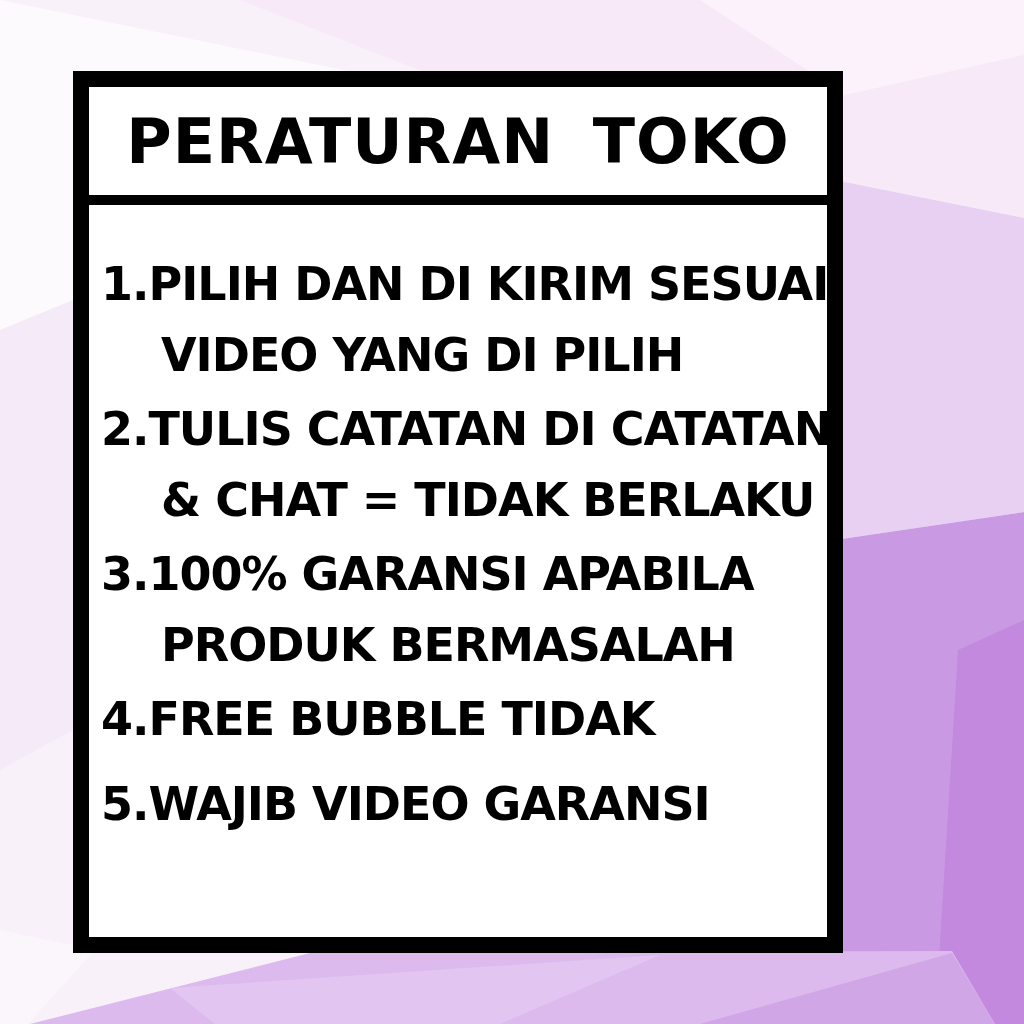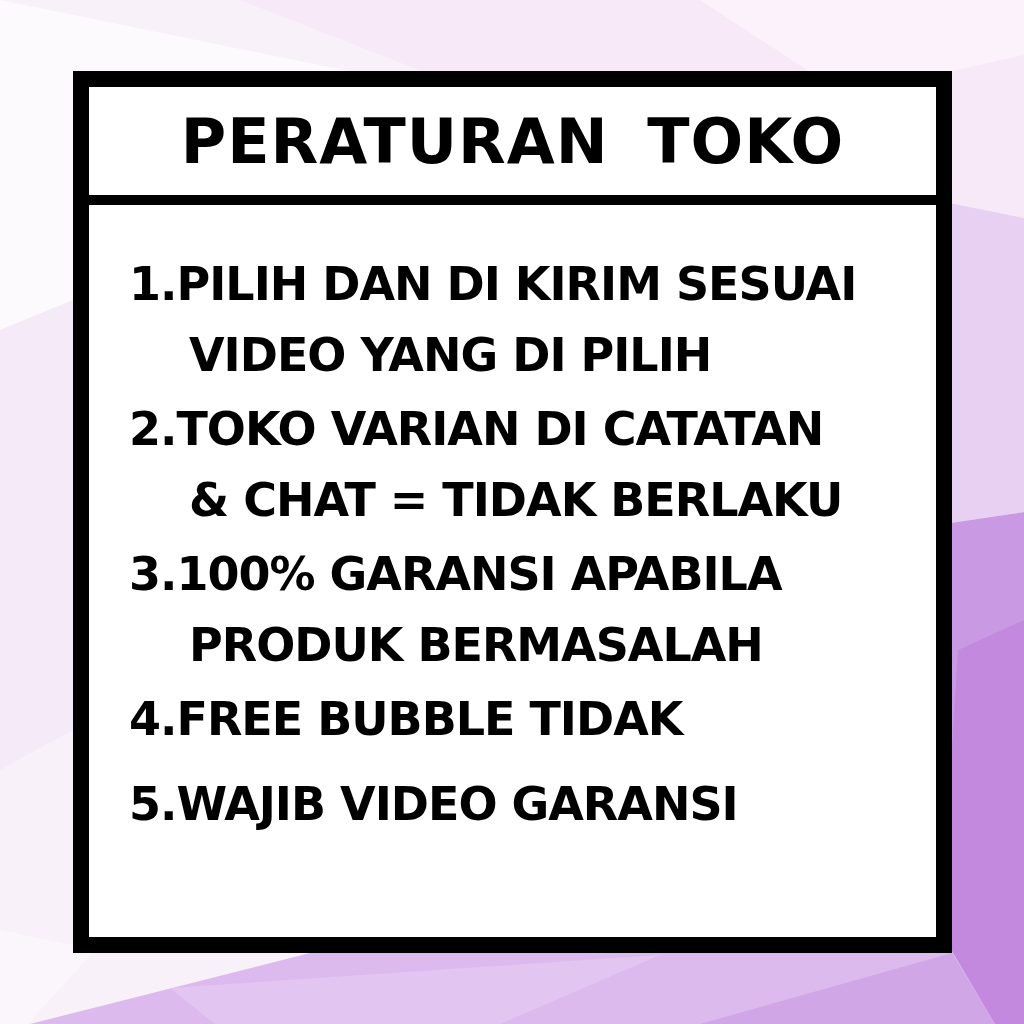--- a/index.html
+++ b/index.html
@@ -17,21 +17,21 @@
   .bg-art {
     position: absolute;
     inset: 0;
     width: 1024px;
     height: 1024px;
   }
   .rules-card {
     position: absolute;
     left: 73px;
     top: 71px;
-    width: 879px;
+    width: 770px;
     height: 882px;
     box-sizing: border-box;
     background: #ffffff;
     border: 16px solid #000000;
   }
   .card-header {
     height: 118px;
     box-sizing: border-box;
     border-bottom: 10px solid #000000;
     display: flex;
@@ -41,21 +41,20 @@
   .card-title {
     font-size: 62px;
     font-weight: bold;
     color: #000000;
     letter-spacing: 1px;
     word-spacing: 16px;
     white-space: nowrap;
   }
   .rules-list {
     padding: 44px 10px 0 12px;
-    margin-left: 28px;
   }
   .rule {
     margin-bottom: 3px;
   }
   .rule.gap-lg {
     margin-bottom: 14px;
   }
   .rule-line {
     font-size: 46px;
     font-weight: bold;
@@ -94,21 +93,21 @@
     <div class="card-title">PERATURAN TOKO</div>
   </div>
   <div class="rules-list">
 
     <div class="rule">
       <div class="rule-line"><span class="rule-num">1.</span><span>PILIH DAN DI KIRIM SESUAI</span></div>
       <div class="rule-line indent">VIDEO YANG DI PILIH</div>
     </div>
 
     <div class="rule">
-      <div class="rule-line"><span class="rule-num">2.</span><span>TOKO VARIAN DI CATATAN</span></div>
+      <div class="rule-line"><span class="rule-num">2.</span><span>TULIS CATATAN DI CATATAN</span></div>
       <div class="rule-line indent">&amp; CHAT = TIDAK BERLAKU</div>
     </div>
 
     <div class="rule">
       <div class="rule-line"><span class="rule-num">3.</span><span>100% GARANSI APABILA</span></div>
       <div class="rule-line indent">PRODUK BERMASALAH</div>
     </div>
 
     <div class="rule gap-lg">
       <div class="rule-line"><span class="rule-num">4.</span><span>FREE BUBBLE TIDAK</span></div>

